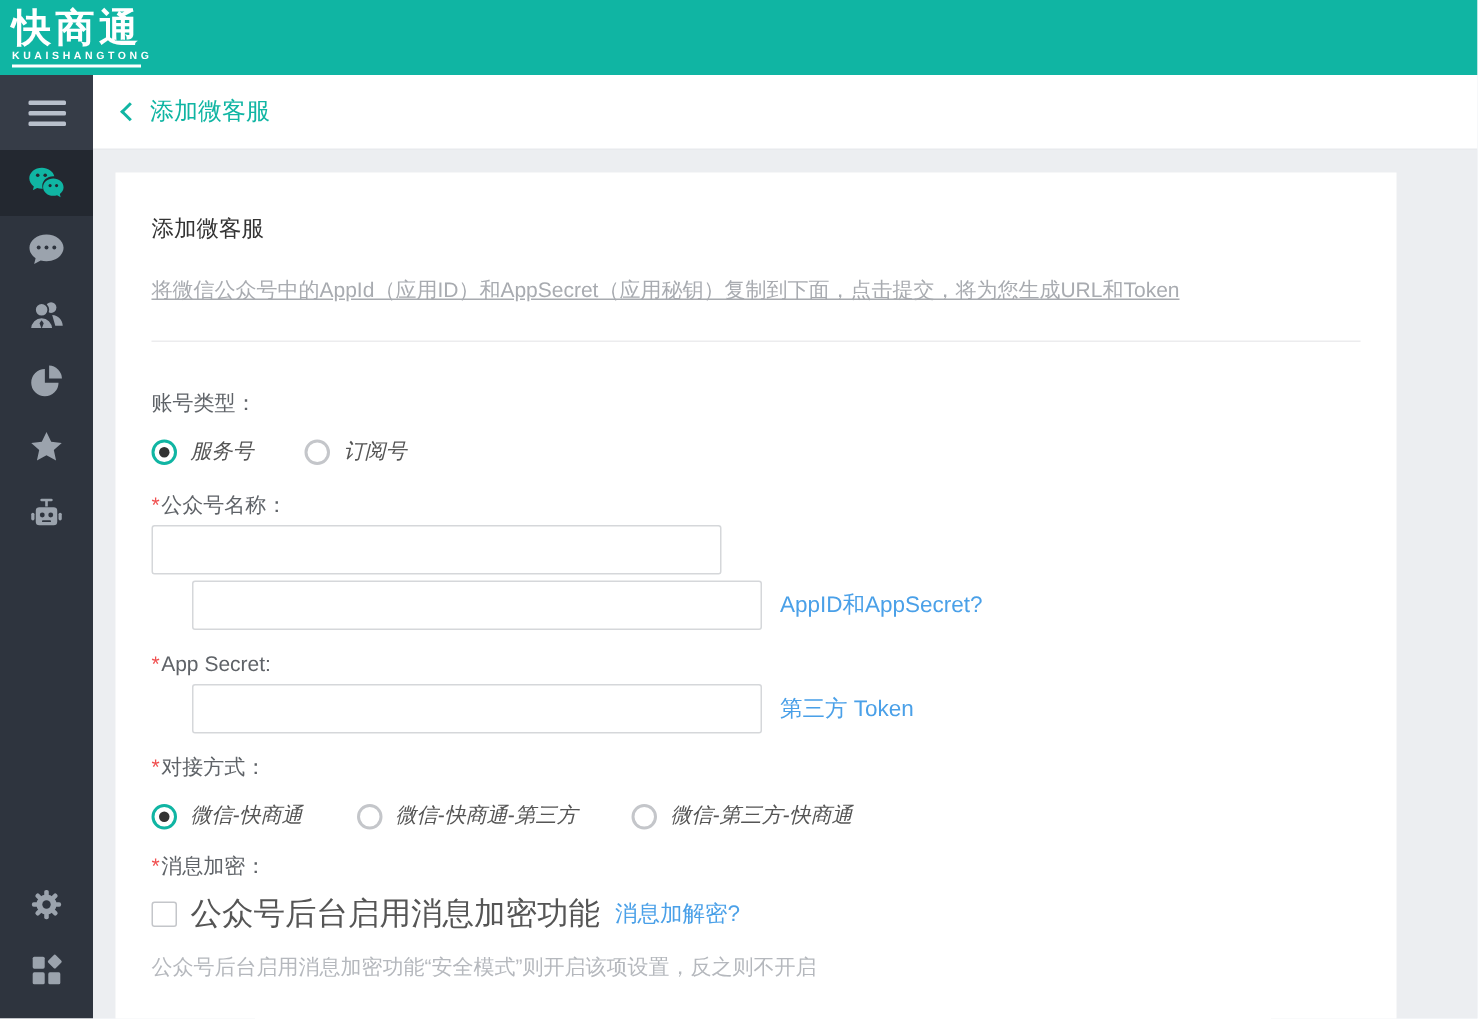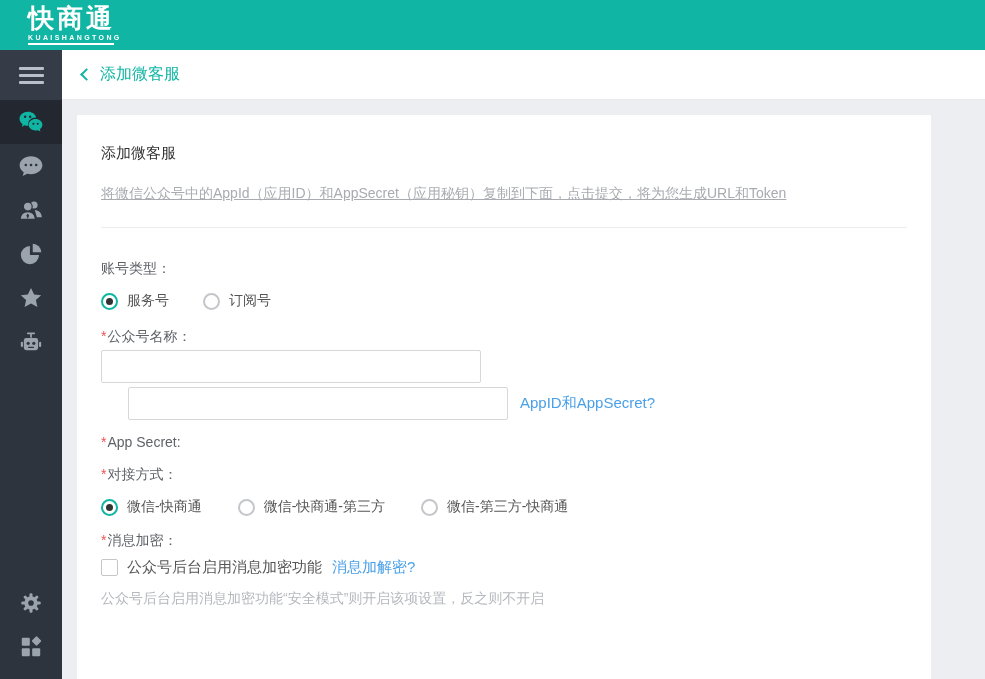--- a/index.html
+++ b/index.html
@@ -15,21 +15,21 @@
     --muted:#a8abb0;
     --border:#d5d7da;
   }
   *{margin:0;padding:0;box-sizing:border-box;}
   html,body{width:985px;height:679px;}
   body{font-family:"Liberation Sans","DejaVu Sans",sans-serif;background:#fff;}
   .screen{position:relative;width:985px;height:679px;overflow:hidden;background:var(--content-bg);}
 
   
   .header{position:absolute;top:0;left:0;right:0;height:50px;background:var(--teal);z-index:5;display:flex;align-items:center;}
-  .logo{margin-left:28px;color:#fff;display:flex;flex-direction:column;line-height:1;}
+  .logo{margin-left:8px;color:#fff;display:flex;flex-direction:column;line-height:1;}
   .logo-cn{font-size:26px;font-weight:bold;letter-spacing:3px;}
   .logo-en{font-size:7px;font-weight:bold;letter-spacing:2.4px;margin-top:3px;}
   .logo-underline{height:2px;background:#fff;width:86px;margin-top:2px;}
 
   
   .sidebar{position:absolute;top:50px;left:0;bottom:0;width:62px;background:var(--sidebar-bg);z-index:4;}
   .menu-toggle{height:50px;background:var(--sidebar-top-bg);display:flex;flex-direction:column;align-items:center;justify-content:center;gap:4px;cursor:pointer;}
   .menu-toggle .bar{width:25px;height:3px;background:#b9c0cc;border-radius:1px;}
   .side-nav{display:flex;flex-direction:column;}
   .side-item{height:44px;display:flex;align-items:center;justify-content:center;cursor:pointer;}
@@ -52,36 +52,36 @@
   .card{position:absolute;left:15px;top:15px;width:854px;min-height:600px;background:#fff;padding:28px 24px 24px 24px;}
   .card-title{font-size:15px;color:#333;line-height:20px;}
   .card-desc{font-size:14px;color:var(--muted);line-height:20px;margin-top:20px;text-decoration:underline;}
   .divider{height:1px;background:#ececee;margin-top:24px;}
 
   .f-label{font-size:14px;color:var(--label);line-height:20px;}
   .f-label .req{color:var(--red);margin-right:1px;}
   .mt30{margin-top:30px;} .mt16{margin-top:16px;} .mt14{margin-top:14px;}
   .mt12{margin-top:12px;} .mt4{margin-top:4px;}
 
-  .radio-row{display:flex;align-items:center;margin-top:14px;}
+  .radio-row{display:flex;align-items:center;margin-top:14px;font-style:italic;}
   .radio-opt{display:flex;align-items:center;cursor:pointer;}
   .radio-opt + .radio-opt{margin-left:34px;}
   .radio-row.wide .radio-opt + .radio-opt{margin-left:36px;}
   .radio{width:17px;height:17px;border-radius:50%;border:2px solid #c4c6ca;background:#fff;position:relative;flex:0 0 auto;}
   .radio.checked{border-color:var(--teal);}
   .radio.checked::after{content:"";position:absolute;left:3px;top:3px;right:3px;bottom:3px;border-radius:50%;background:#333;}
   .radio-label{font-size:14px;color:#555;margin-left:9px;}
 
   .text-input{width:380px;height:33px;border:1px solid var(--border);border-radius:2px;background:#fff;font-size:14px;padding:0 8px;color:#333;outline:none;display:block;}
   .input-row{display:flex;align-items:center;padding-left:27px;}
   .help-link{font-size:15px;color:var(--link);margin-left:12px;text-decoration:none;cursor:pointer;}
 
   .check-row{display:flex;align-items:center;margin-top:8px;}
   .checkbox{width:17px;height:17px;border:1px solid #c4c6ca;border-radius:2px;background:#fff;cursor:pointer;flex:0 0 auto;}
-  .check-label{font-size:15px;color:#555;margin-left:9px;}
+  .check-label{font-size:21px;color:#555;margin-left:9px;}
   .check-row .help-link{margin-left:10px;font-size:15px;}
   .note{font-size:14px;color:#b5b8bd;line-height:20px;margin-top:11px;}
 </style>
 </head>
 <body>
 
 <div class="screen">
 
   <div class="header">
     <div class="logo">
@@ -205,20 +205,24 @@
       <input class="text-input mt4" type="text" value="" style="">
 
       <div class="input-row mt4">
         <input class="text-input" type="text" value="" style="">
         <a class="help-link">AppID和AppSecret?</a>
       </div>
 
       <div class="f-label mt12">
         <span class="req">*</span><span>App Secret:</span>
       </div>
+      <div class="input-row mt4">
+        <input class="text-input" type="text" value="" style="">
+        <a class="help-link">第三方 Token</a>
+      </div>
 
       <div class="f-label mt12">
         <span class="req">*</span><span>对接方式：</span>
       </div>
       <div class="radio-row wide">
         <div class="radio-opt">
           <span class="radio checked"></span>
           <span class="radio-label">微信-快商通</span>
         </div>
         <div class="radio-opt">

